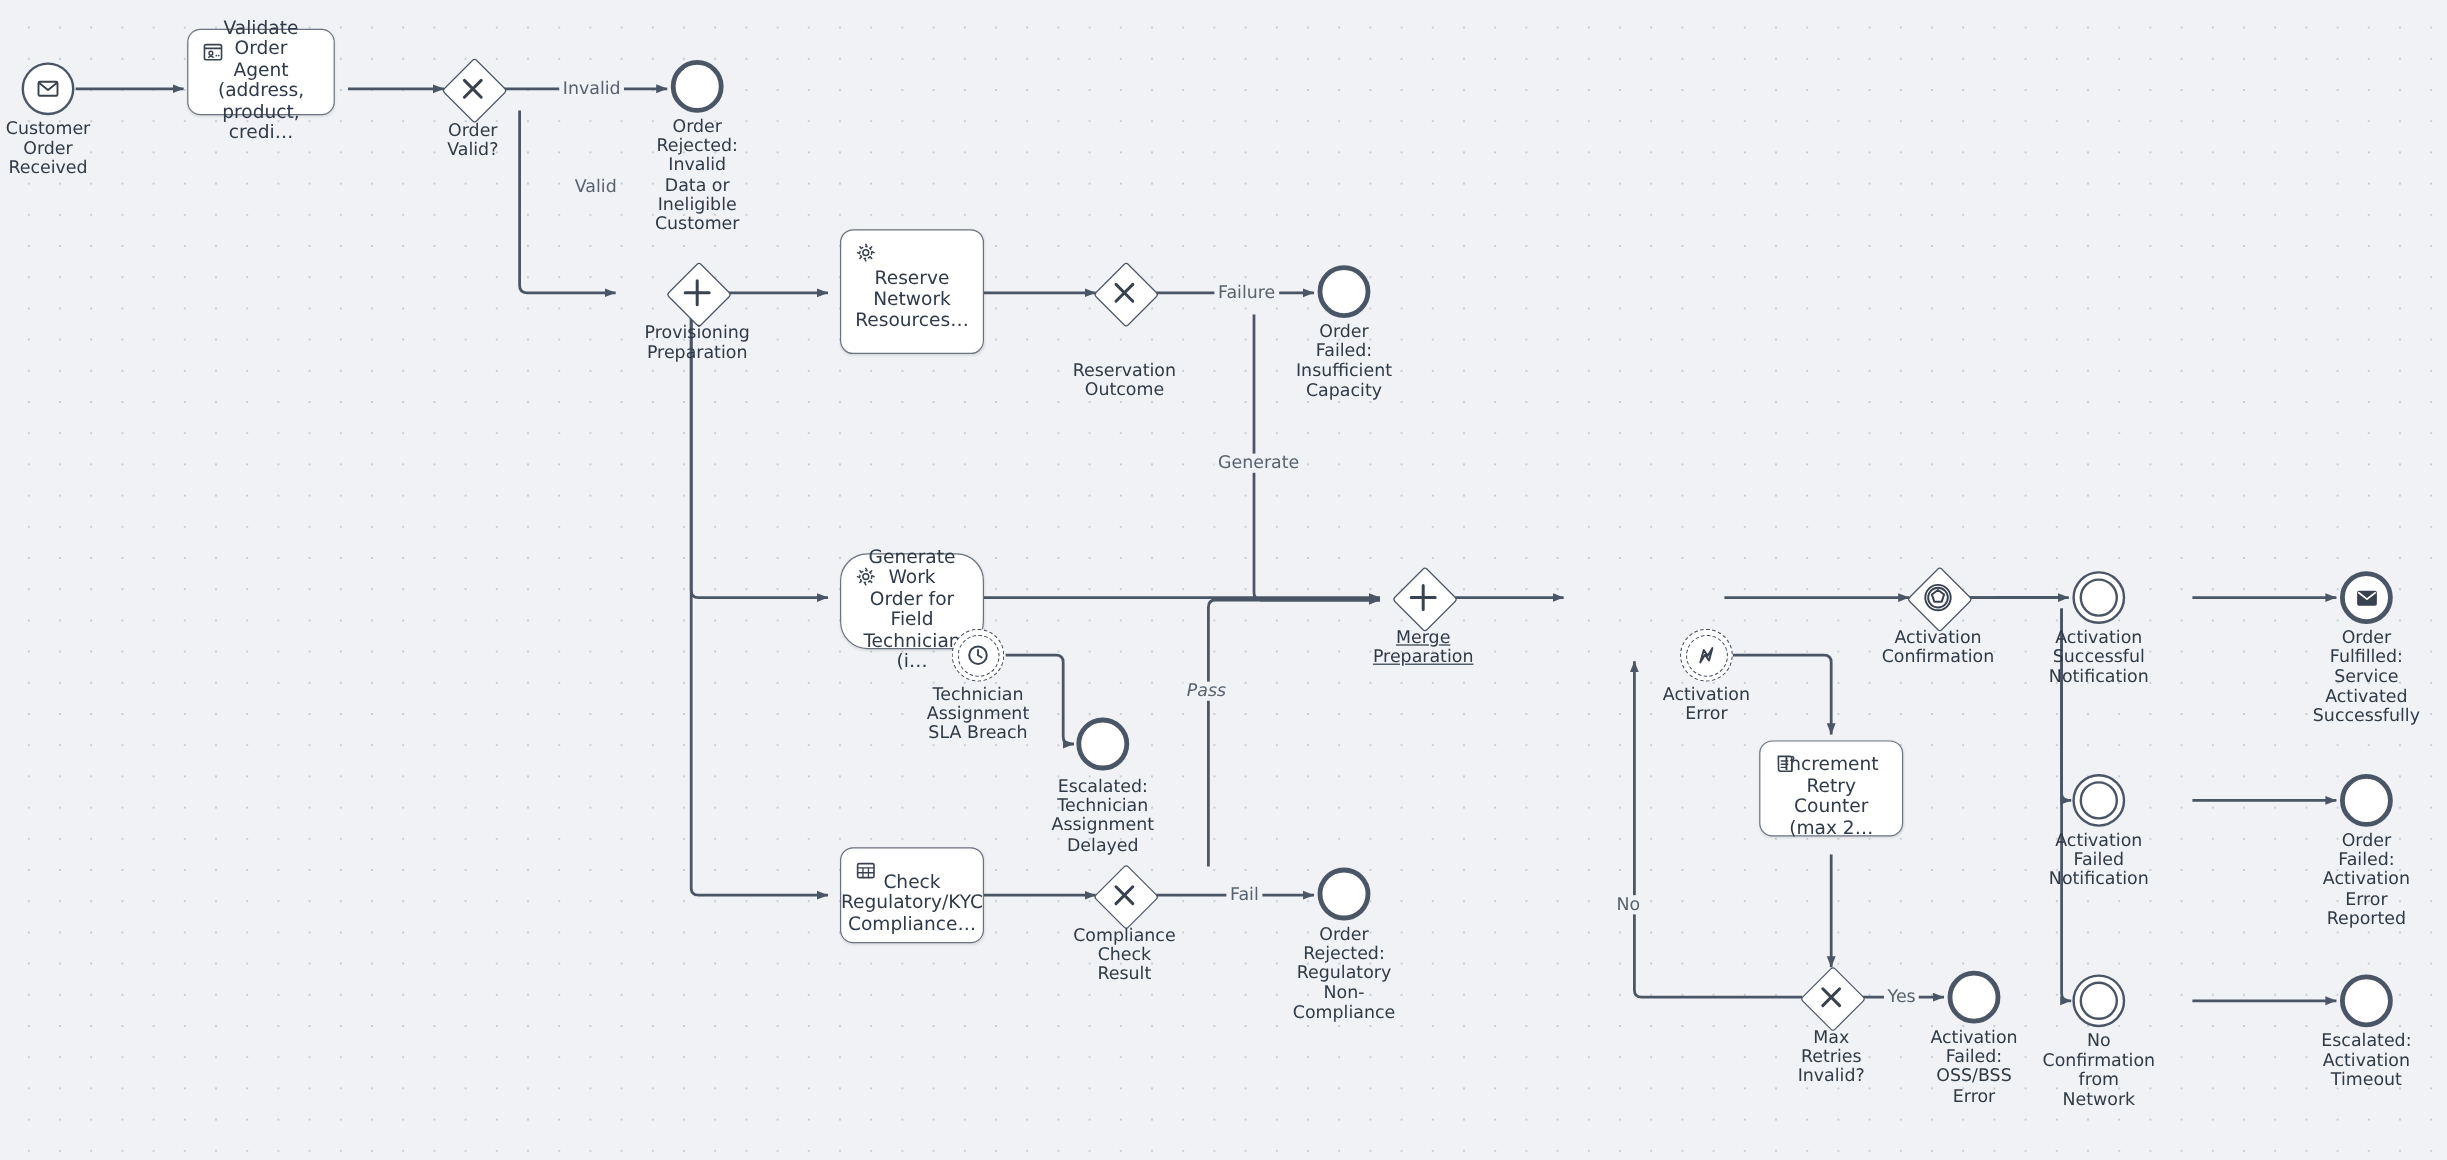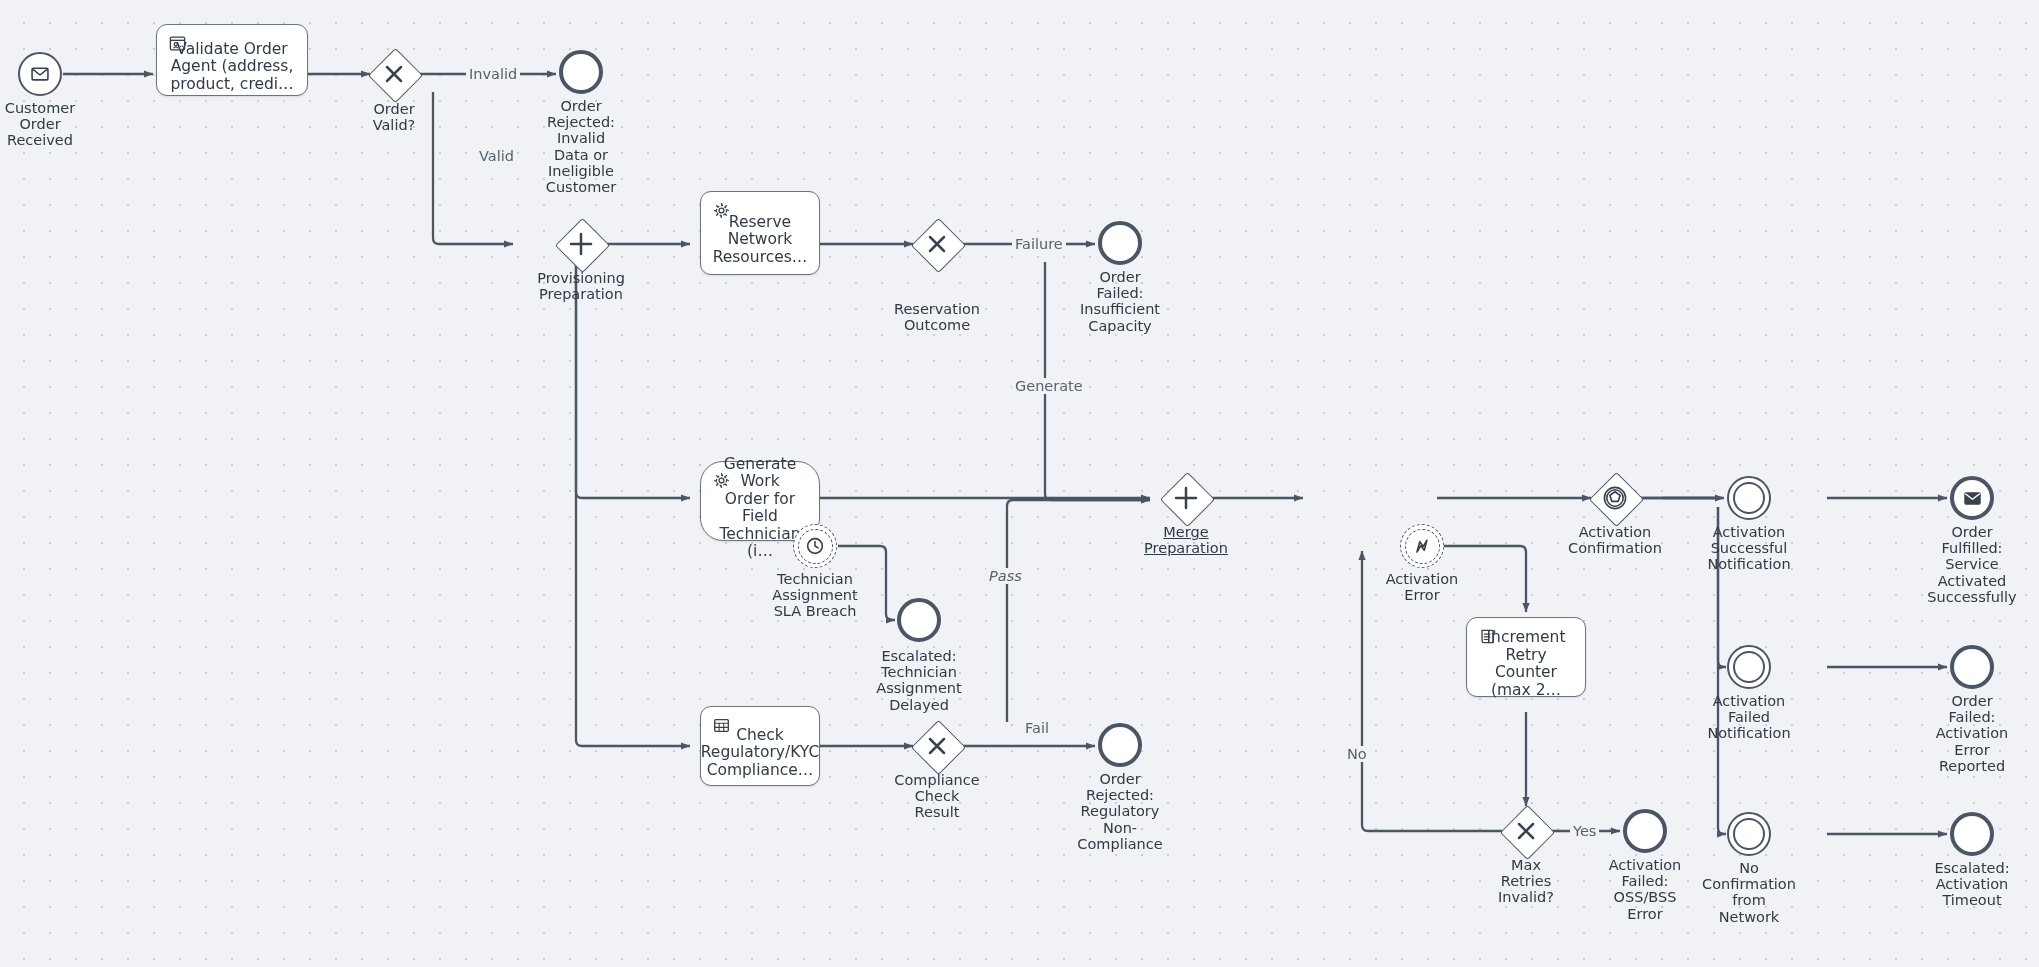--- a/index.html
+++ b/index.html
@@ -217,21 +217,21 @@
   <div class="node event start" style="left:18px; top:52px; width:44px; height:44px;">
     <svg class="ev-icon" width="20" height="20" viewBox="0 0 24 24">
       <rect x="2.5" y="5" width="19" height="14" rx="1.4" fill="none" stroke="#39424f" stroke-width="1.9"></rect>
       <path d="M3.2,6.2 L12,13.2 L20.8,6.2" fill="none" stroke="#39424f" stroke-width="1.9" stroke-linecap="round" stroke-linejoin="round"></path>
     </svg>
   </div>
   <div class="caption" style="left:-22px; top:100px; width:124px;">Customer
 Order
 Received</div>
 
-  <div class="node task" style="left:156px; top:24px; width:152px; height:72px;justify-content:center;">
+  <div class="node task" style="left:156px; top:24px; width:123px; height:72px;justify-content:center;">
     <svg class="task-icon" viewBox="0 0 24 24">
       <rect x="3" y="4" width="18" height="16" rx="1.8" fill="none" stroke="#39424f" stroke-width="1.7"></rect>
       <path d="M3,8 L21,8" stroke="#39424f" stroke-width="1.7"></path>
       <circle cx="9.8" cy="13" r="2" fill="none" stroke="#39424f" stroke-width="1.5"></circle>
       <path d="M7.2,18 a2.8,2.8 0 0 1 5.2,0" fill="none" stroke="#39424f" stroke-width="1.5"></path>
       <circle cx="15.5" cy="15.5" r="0.9" fill="#39424f"></circle>
       <circle cx="18" cy="15.5" r="0.9" fill="#39424f"></circle>
     </svg>
     <div class="task-label">Validate Order
 Agent (address,
@@ -257,21 +257,21 @@
 
   <div class="node gateway" style="left:555px; top:218px;">
     <div class="diamond"></div>
     <svg class="gw-glyph" viewBox="0 0 52 52">
       <path d="M26,16 L26,36 M16,26 L36,26" stroke="#39424f" stroke-width="2.5" stroke-linecap="round" fill="none"></path>
     </svg>
   </div>
   <div class="caption" style="left:519px; top:270px; width:124px;">Provisioning
 Preparation</div>
 
-  <div class="node task" style="left:700px; top:191px; width:120px; height:84px;">
+  <div class="node task" style="left:700px; top:191px; width:120px; height:104px;">
     <svg class="task-icon" viewBox="0 0 24 24">
       <circle cx="12" cy="12" r="3.1" fill="none" stroke="#39424f" stroke-width="1.6"></circle>
       <path d="M12,3.3 L13.1,5.5 M12,20.7 L10.9,18.5 M20.7,12 L18.5,10.9 M3.3,12 L5.5,13.1
                M18.2,5.8 L16.6,7.6 M5.8,18.2 L7.4,16.4 M18.2,18.2 L16.6,16.4 M5.8,5.8 L7.4,7.6" stroke="#39424f" stroke-width="1.6" stroke-linecap="round" fill="none"></path>
       <circle cx="12" cy="12" r="6.3" fill="none" stroke="#39424f" stroke-width="1.5" stroke-dasharray="2.6 2.1"></circle>
     </svg>
     <div class="task-label">Reserve
 Network
 Resources…</div>
   </div>
@@ -440,17 +440,17 @@
   <div class="node event end" style="left:1950px; top:812px; width:44px; height:44px;"></div>
   <div class="caption" style="left:1915px; top:860px; width:114px;">Escalated:
 Activation
 Timeout</div>
 
   <div class="edge-label" style="left:466px; top:66px;">Invalid</div>
   <div class="edge-label" style="left:476px; top:148px;">Valid</div>
   <div class="edge-label" style="left:1012px; top:236px;">Failure</div>
   <div class="edge-label" style="left:1012px; top:378px;">Generate</div>
   <div class="edge-label" style="left:986px; top:568px;font-style:italic;">Pass</div>
-  <div class="edge-label" style="left:1022px; top:720px;">Fail</div>
+  <div class="edge-label" style="left:1022px; top:738px;">Fail</div>
   <div class="edge-label" style="left:1344px; top:746px;">No</div>
   <div class="edge-label" style="left:1570px; top:823px;">Yes</div>
 
 </div>
 
 </body></html>

